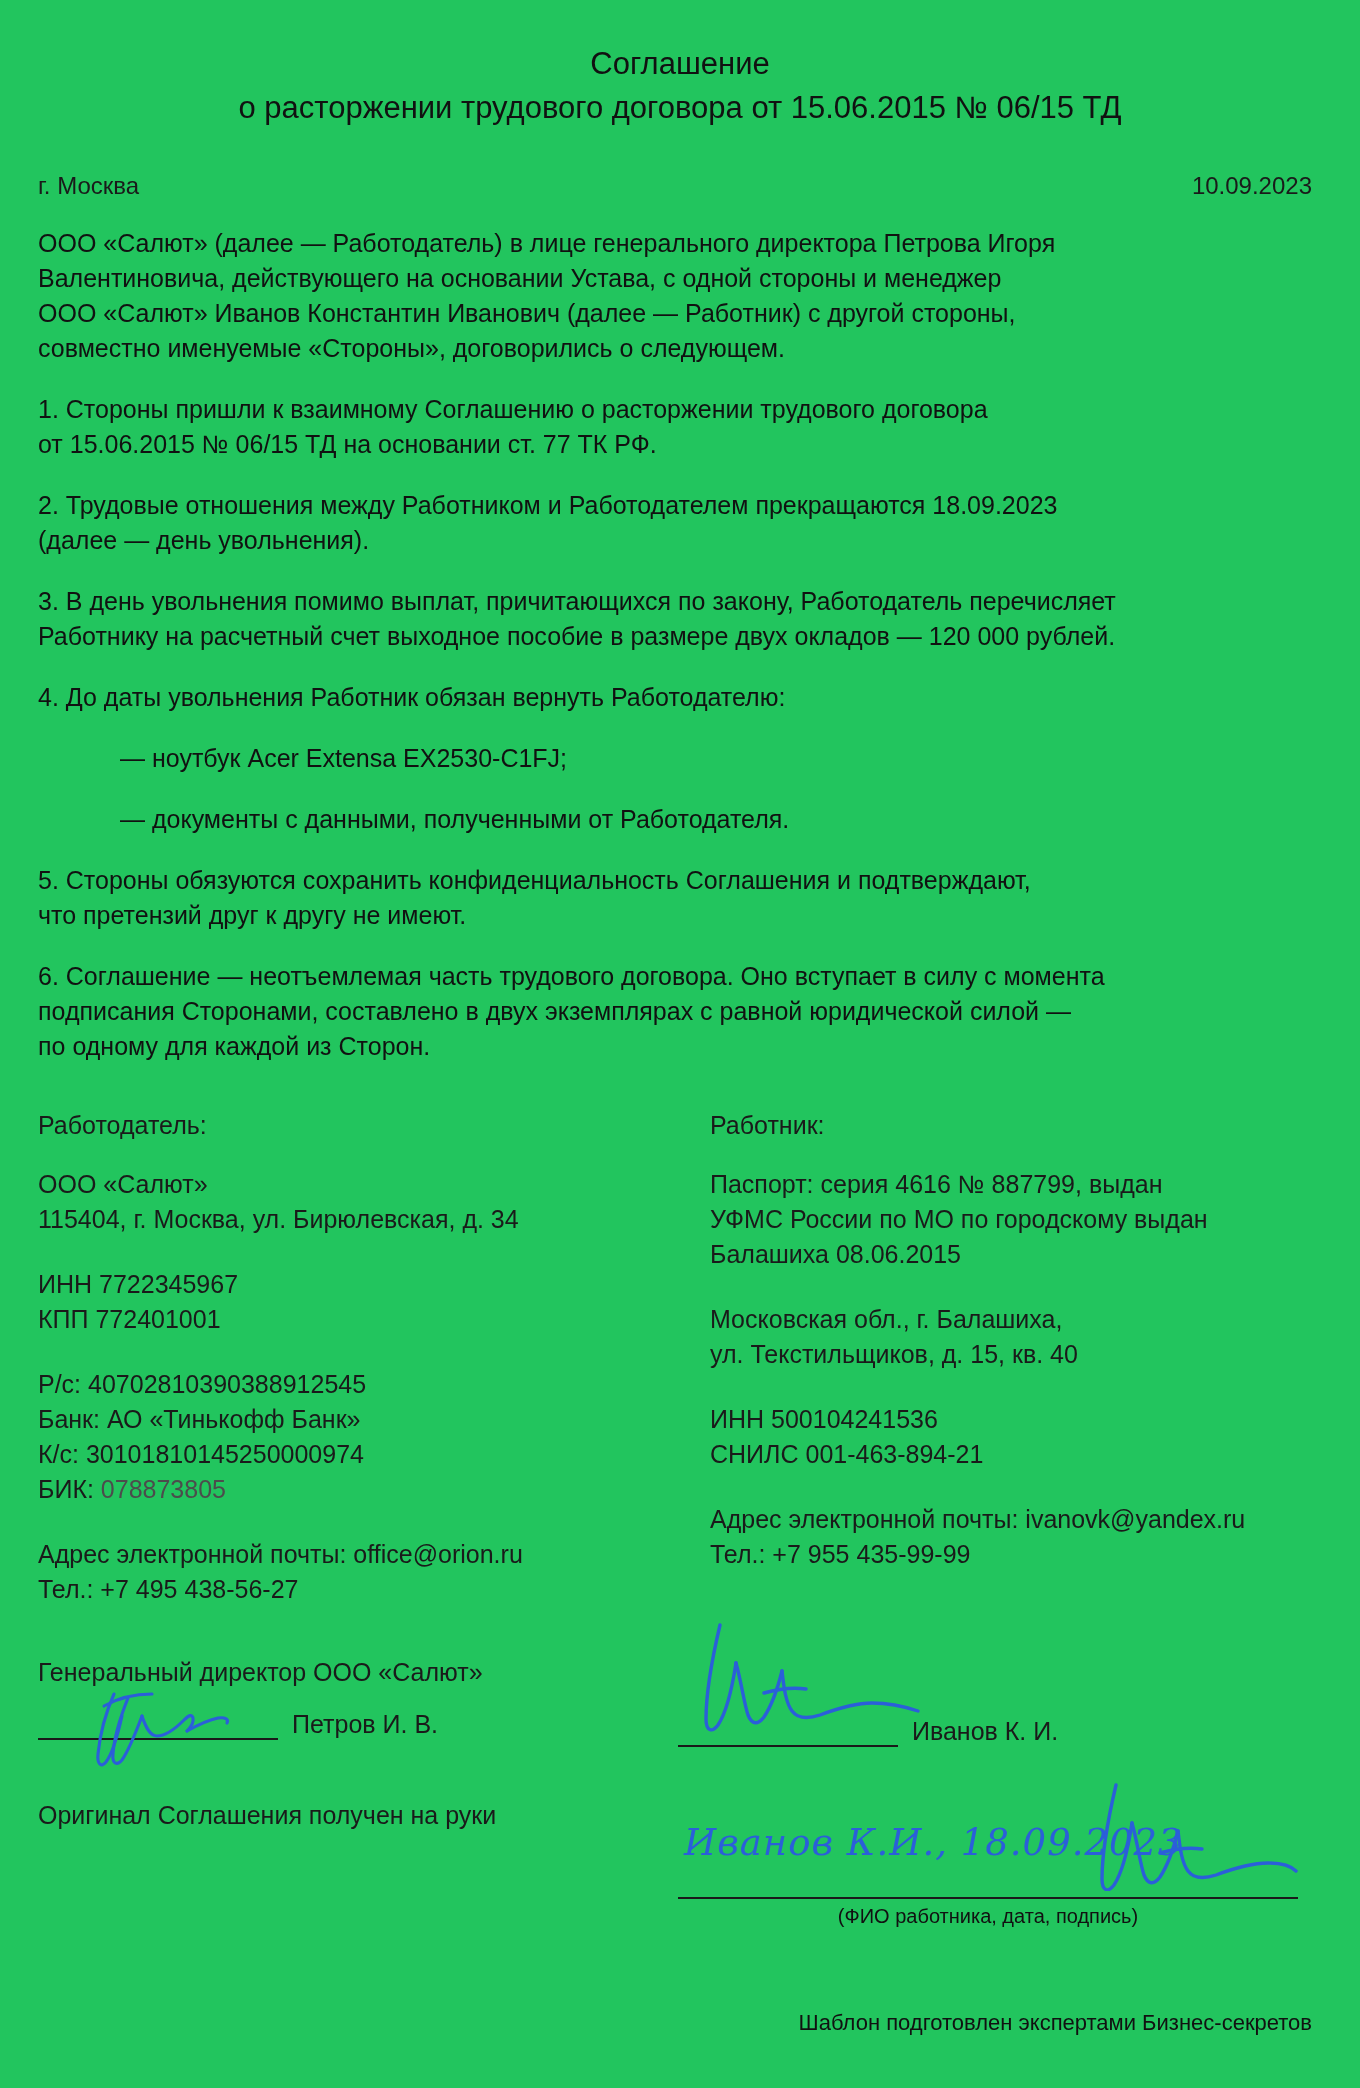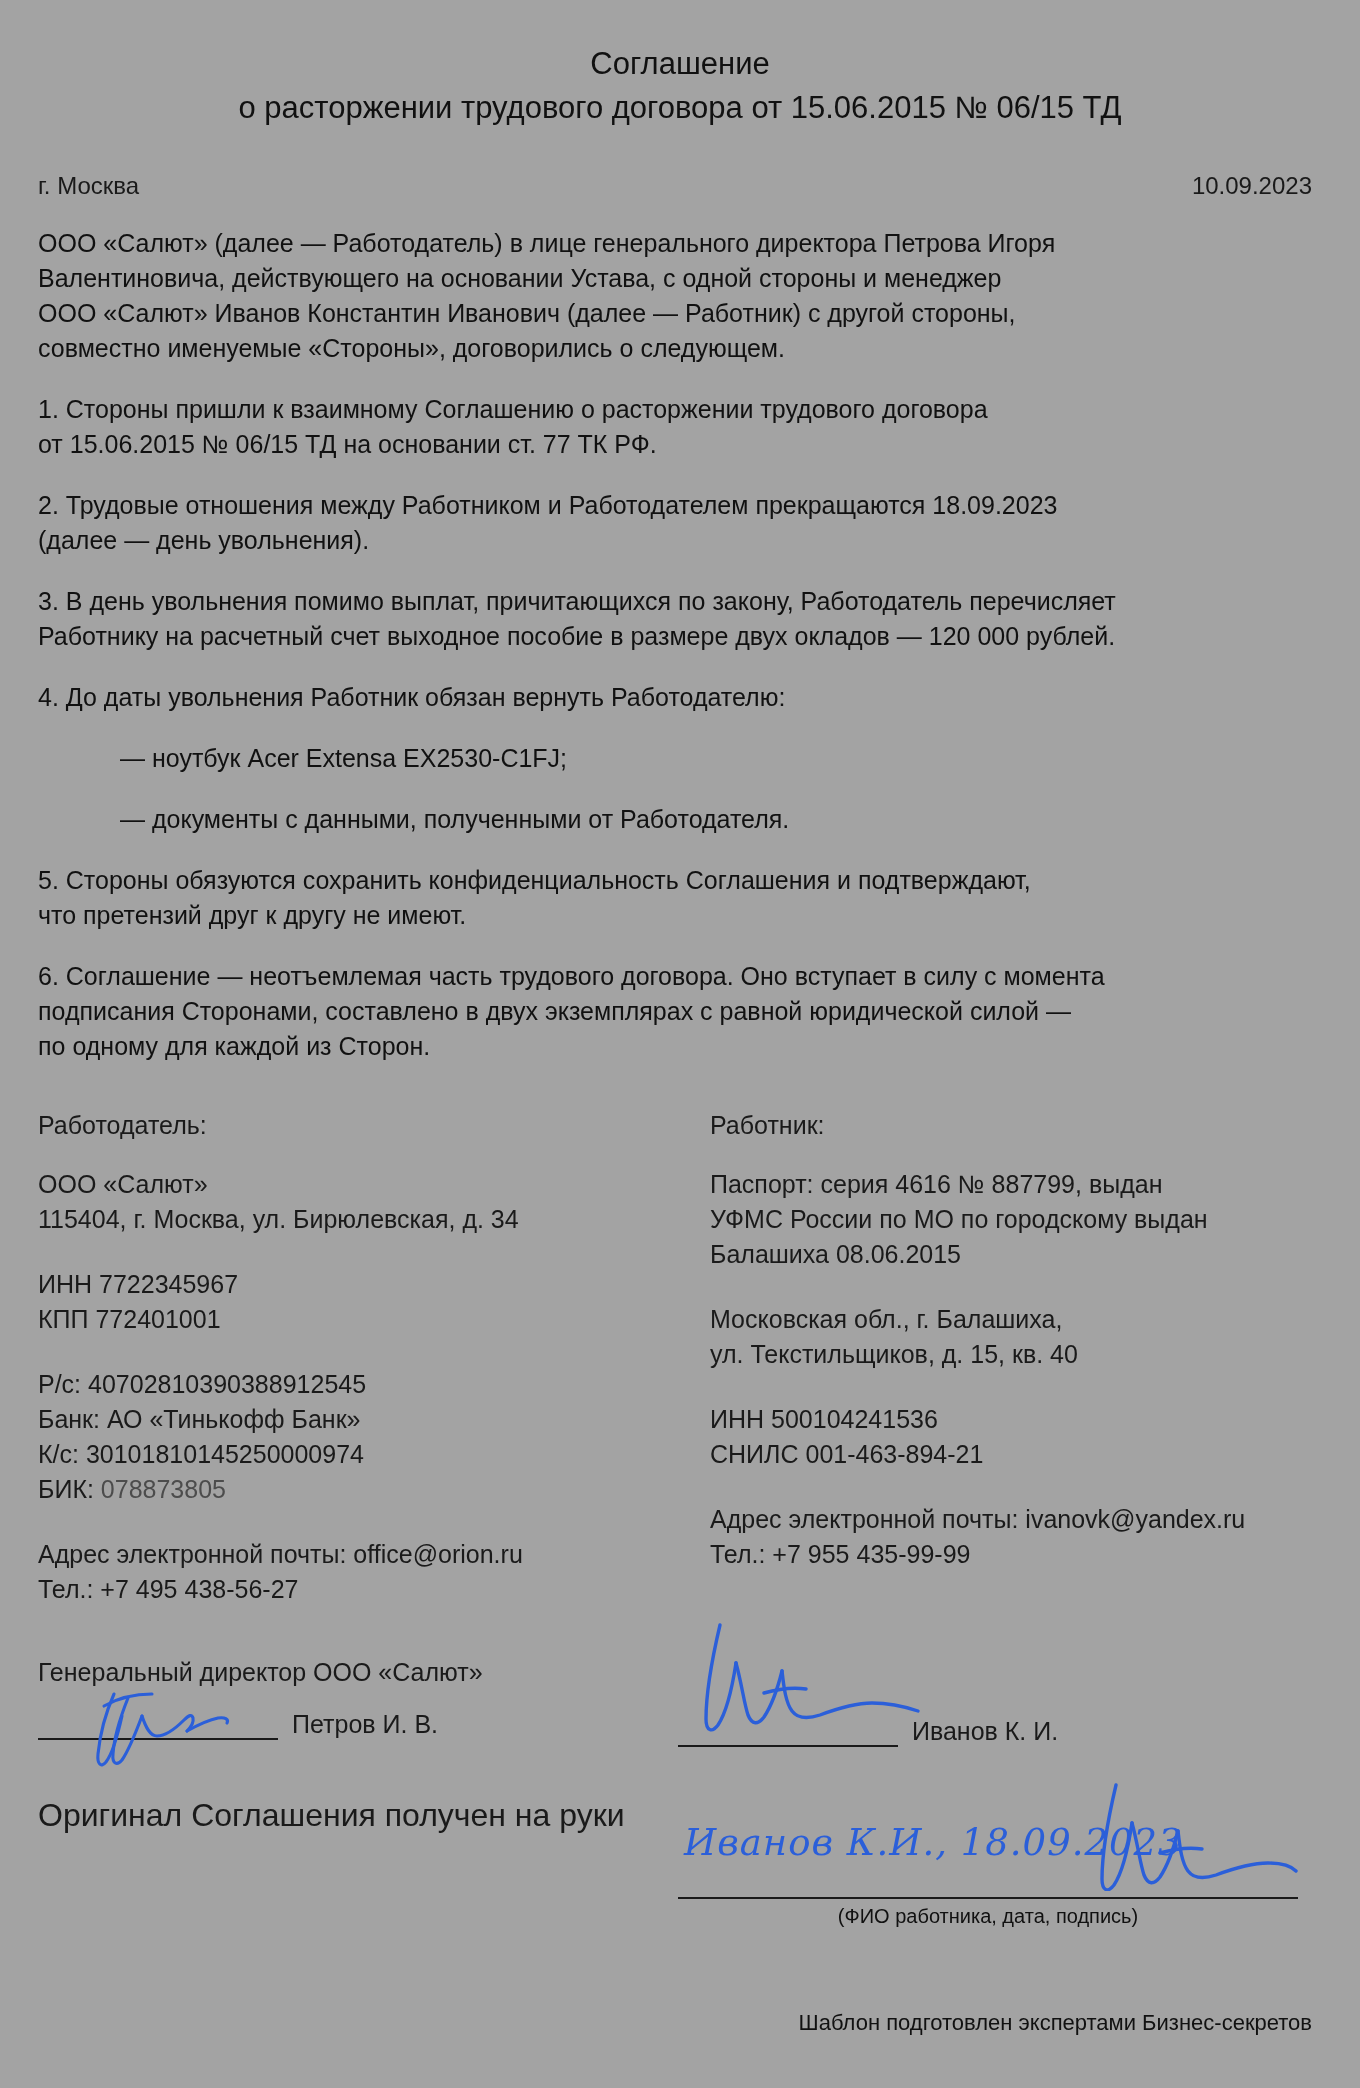--- a/index.html
+++ b/index.html
@@ -8,21 +8,21 @@
     background: #ffffff;
   }
   body {
     font-family: "Liberation Sans", sans-serif;
     color: #1a1a1a;
   }
   .page {
     position: relative;
     width: 1360px;
     height: 2088px;
-    background: #a3a3a3;
+    background: #22c55e;
     box-sizing: border-box;
     padding: 0 38px;
     overflow: hidden;
   }
 
   
   .title {
     text-align: center;
     font-size: 31px;
     line-height: 44px;
@@ -116,21 +116,21 @@
   }
   .rule-left { width: 240px; }
   .rule-right { width: 220px; }
   .sig-name {
     font-size: 25px;
     line-height: 30px;
     margin-left: 14px;
     white-space: nowrap;
   }
   .note-line {
-    font-size: 32px;
+    font-size: 25px;
     line-height: 35px;
     margin-top: 58px;
   }
 
   .handwrite-caption-rule {
     border-bottom: 2px solid #1a1a1a;
     width: 620px;
     margin-top: 6px;
   }
   .handwrite-caption {

